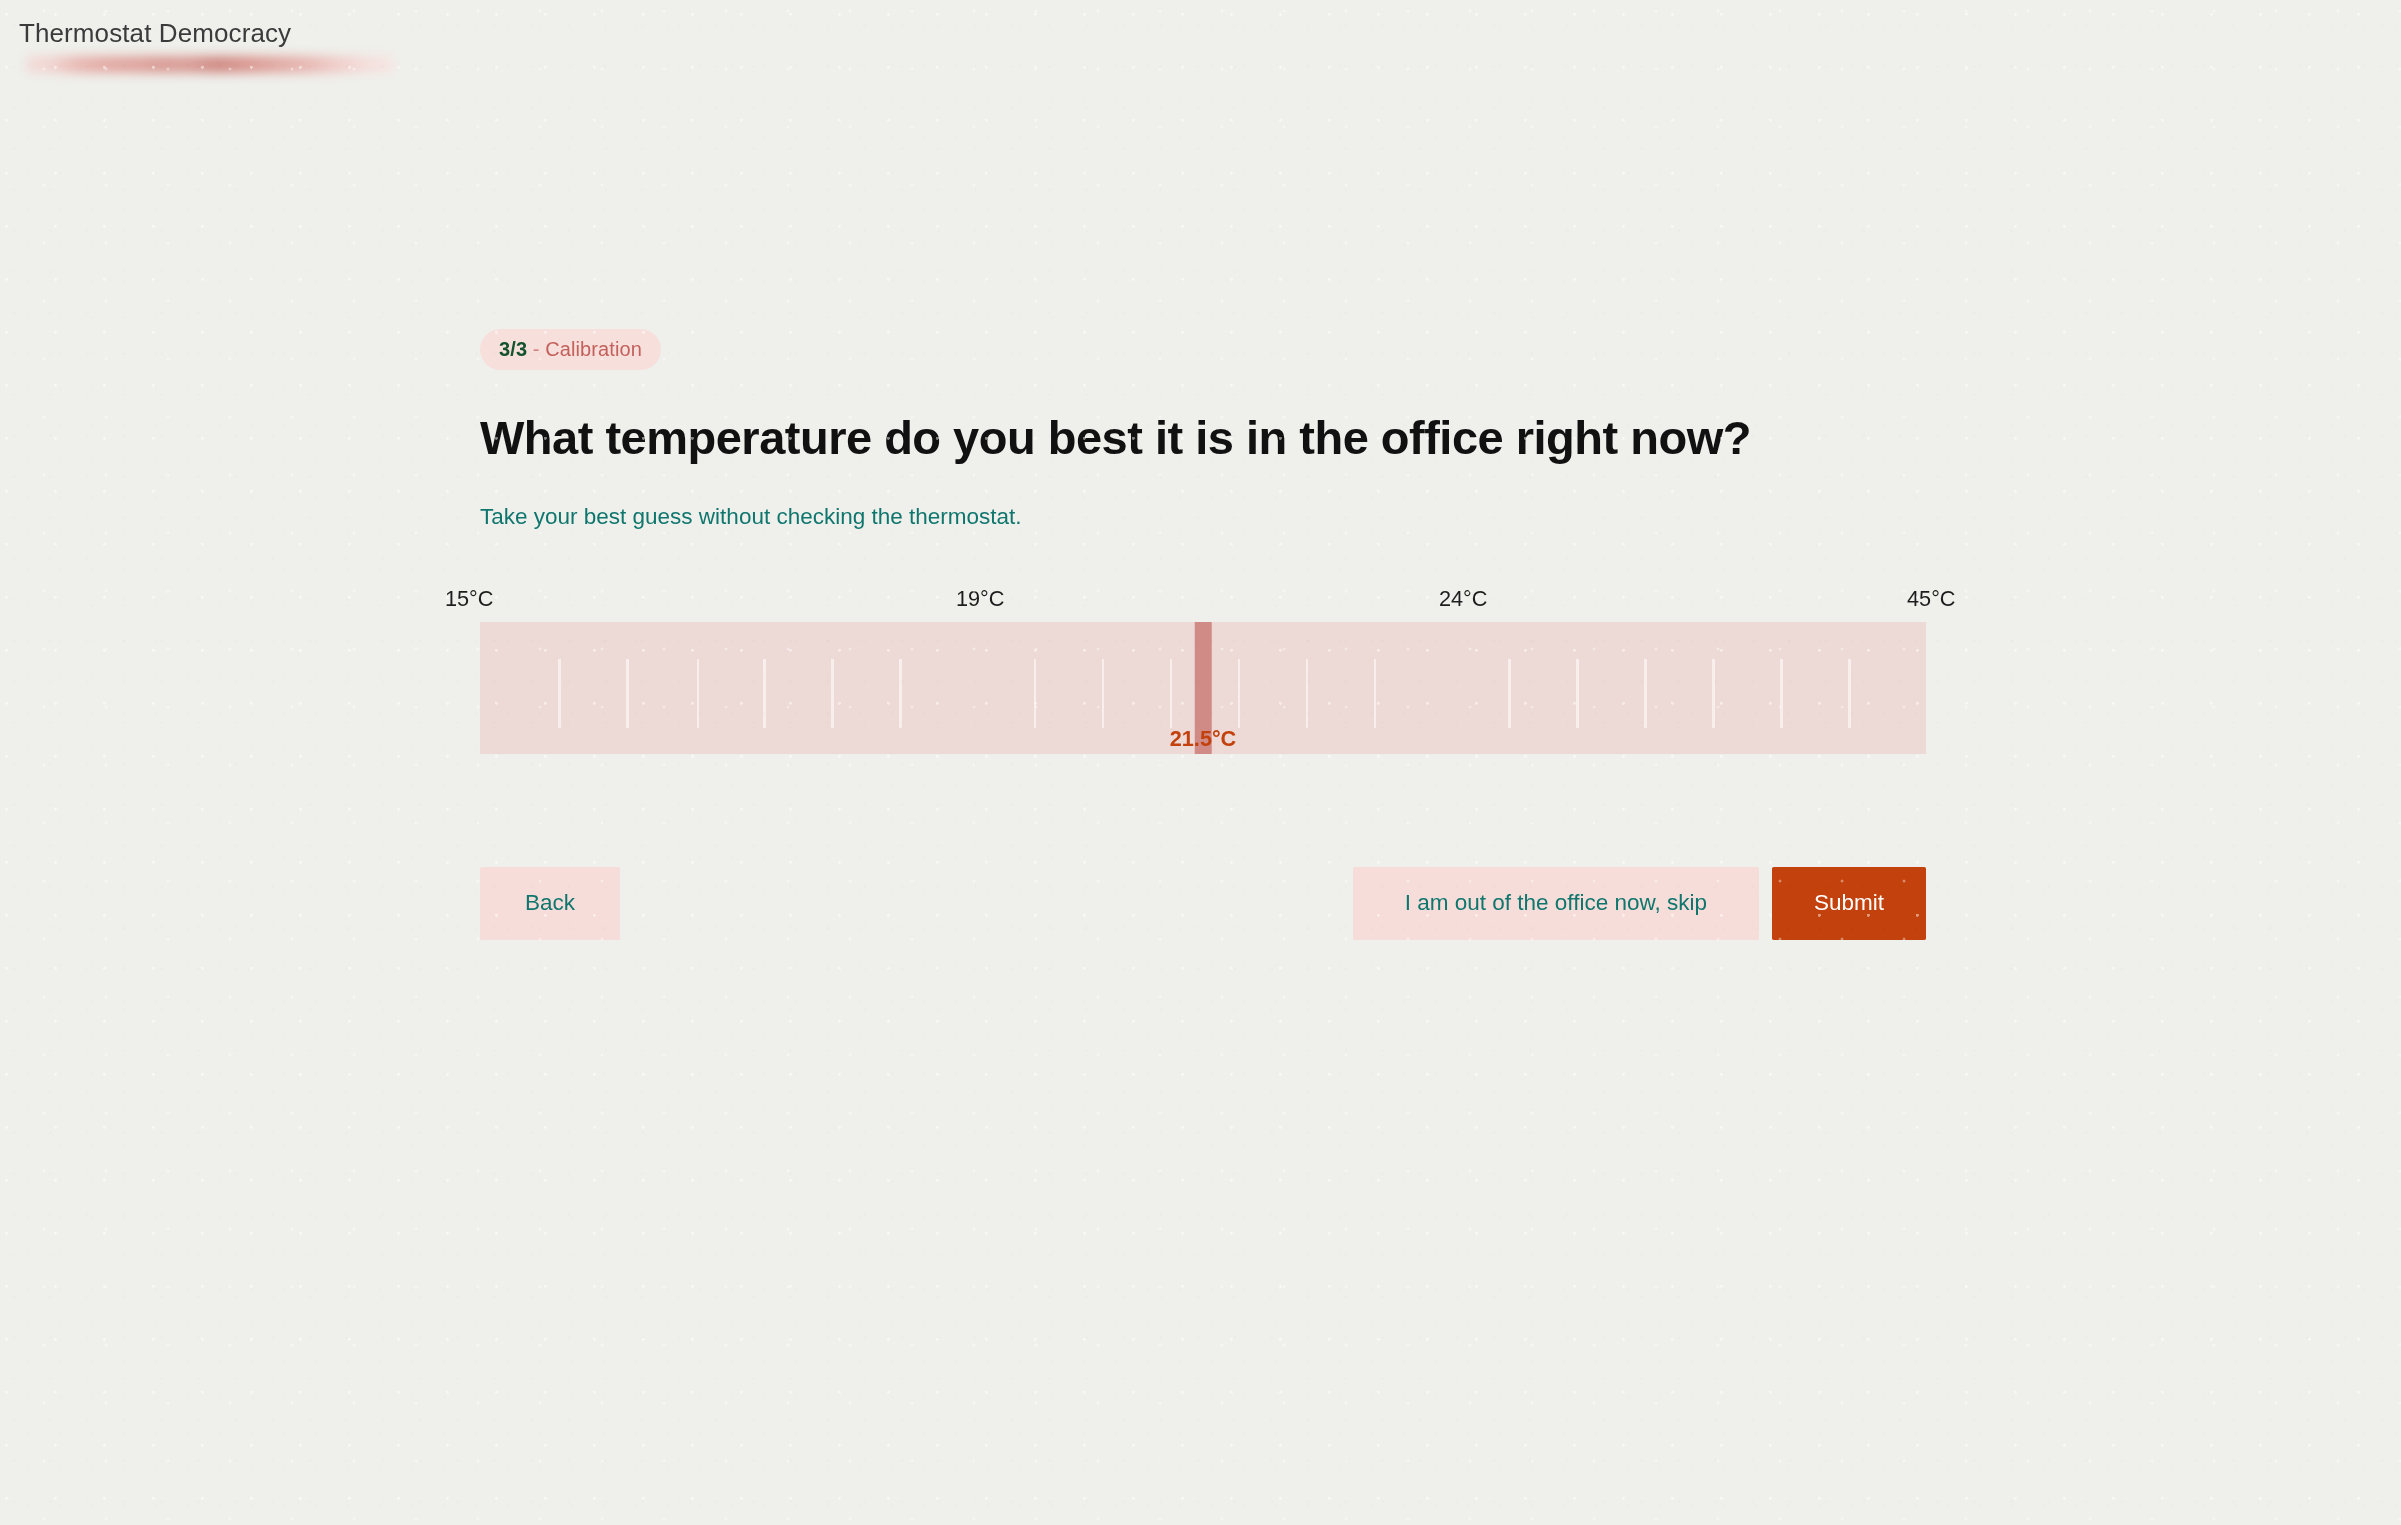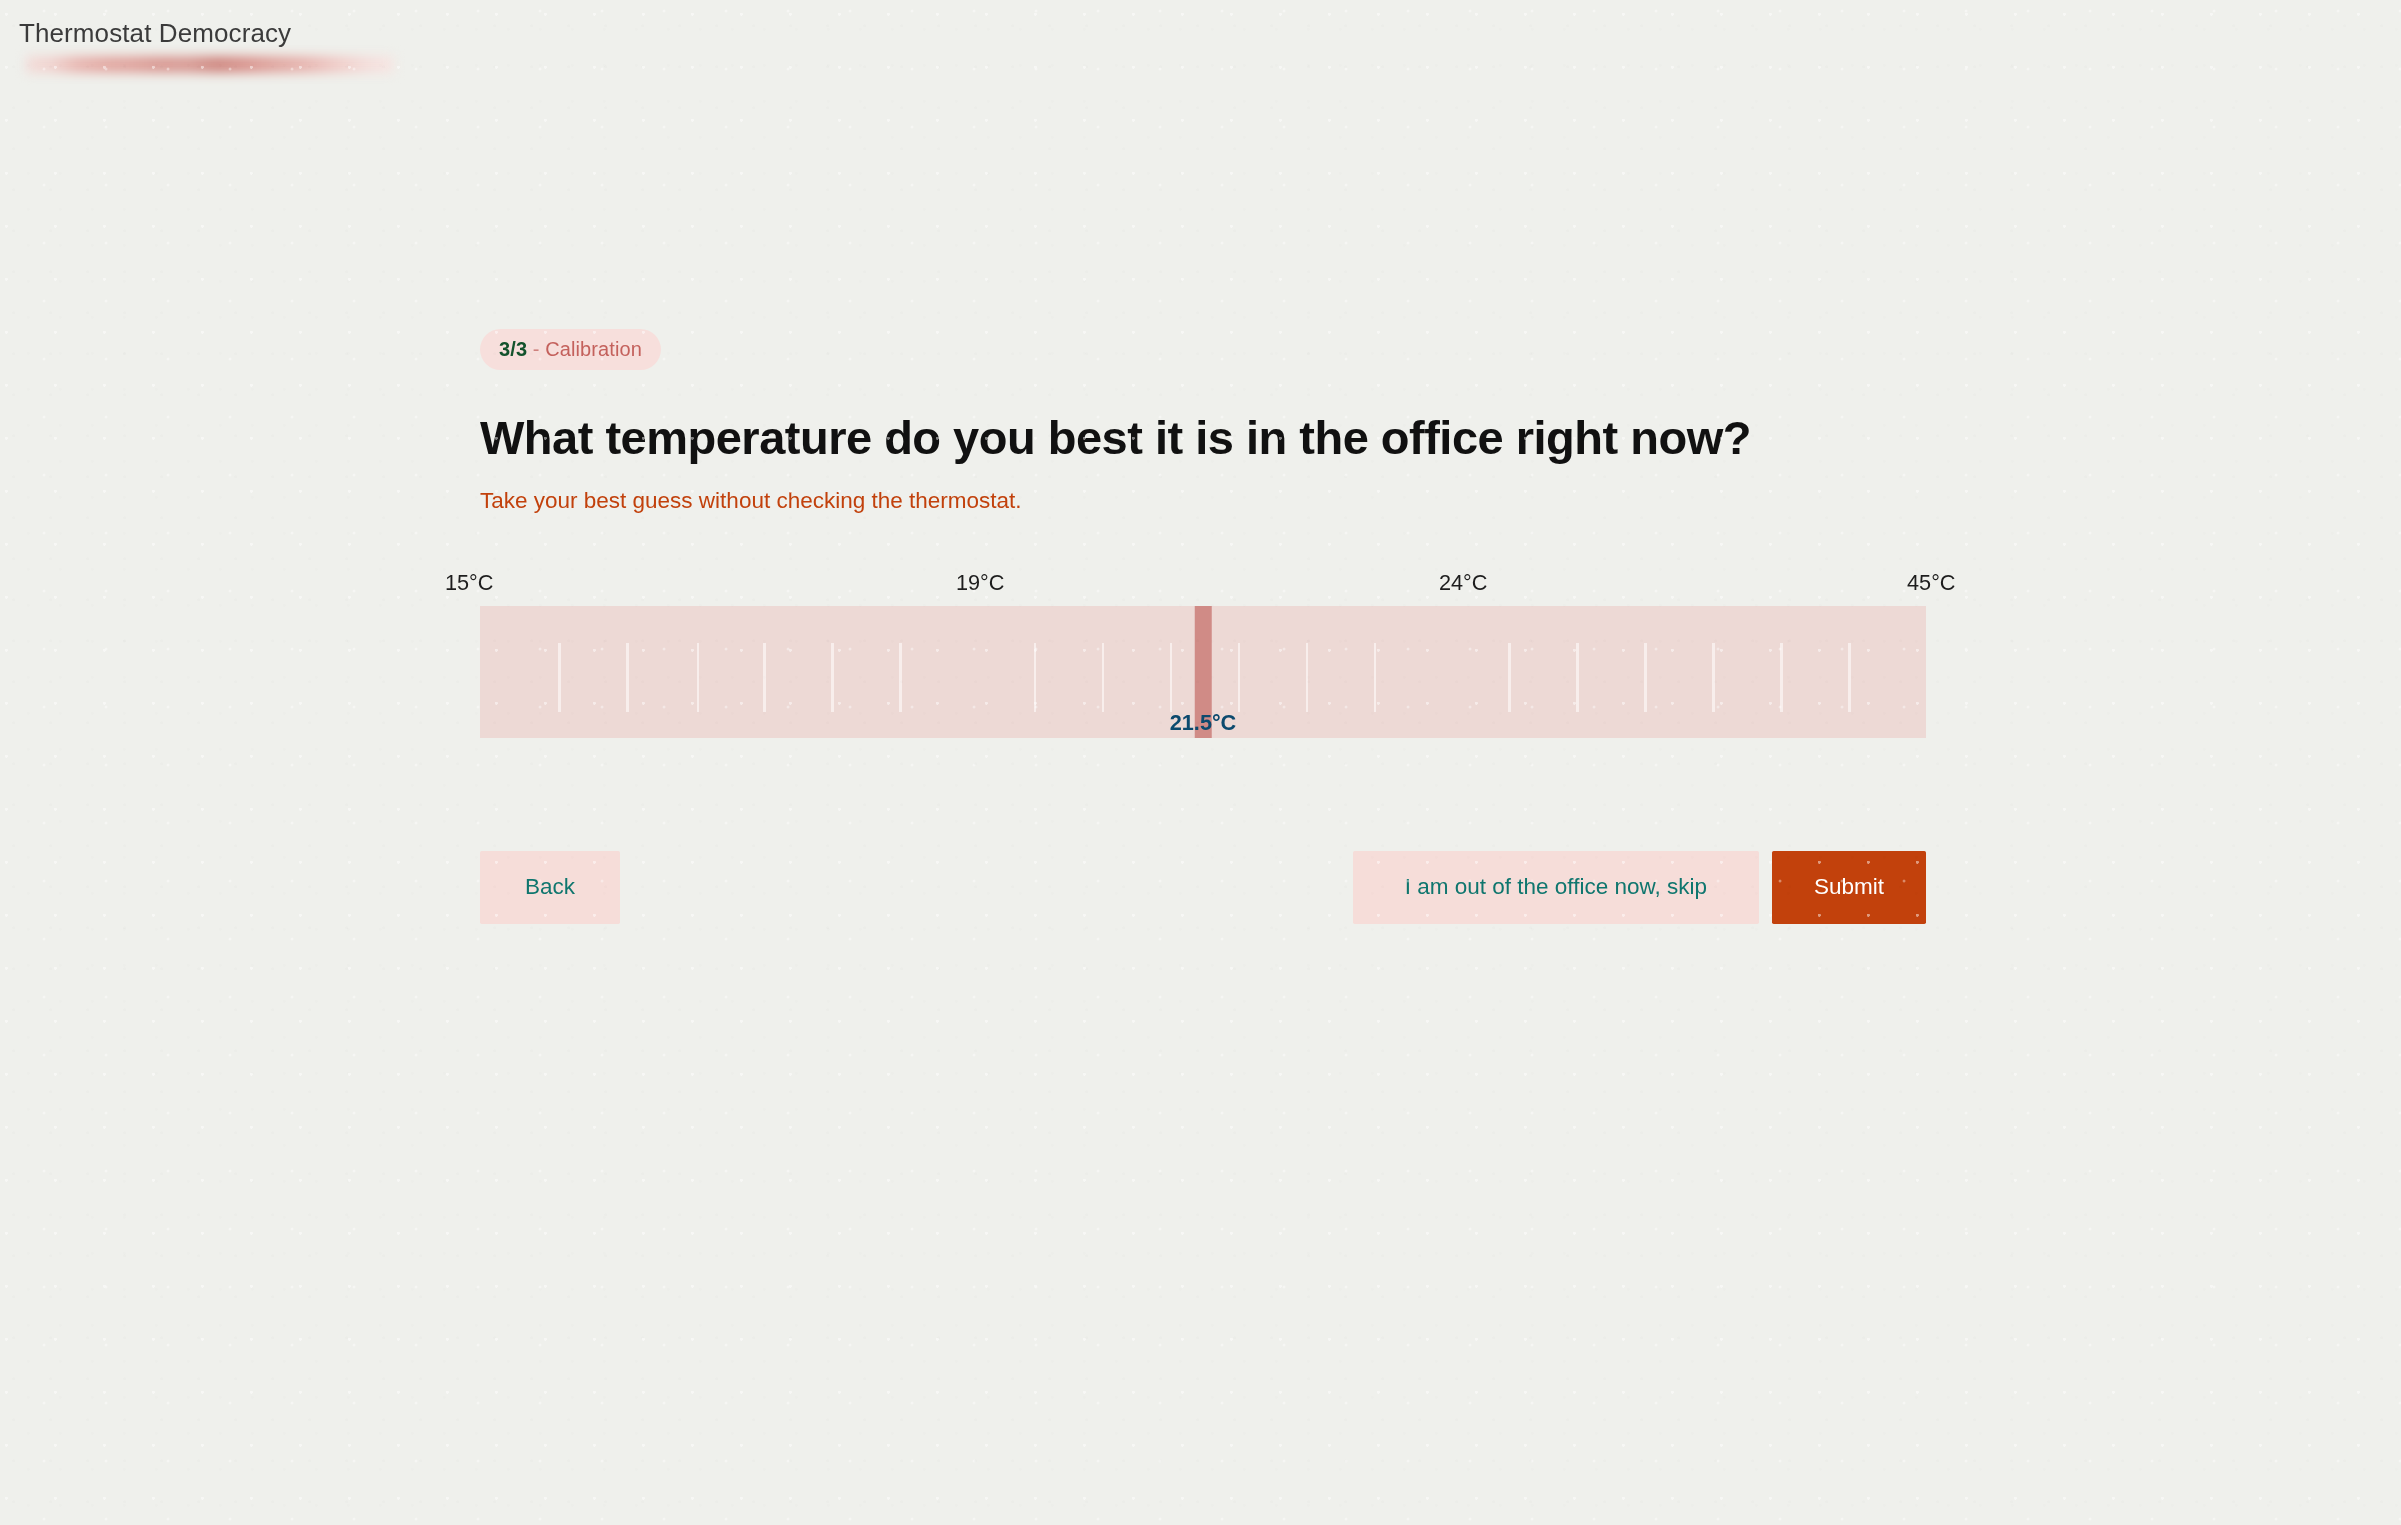--- a/index.html
+++ b/index.html
@@ -105,24 +105,24 @@
     margin-top: 26px;
     font-size: 47px;
     line-height: 83px;
     font-weight: 700;
     color: #111111;
     letter-spacing: -0.5px;
     max-width: 1422px;
   }
 
   #question-subtitle {
-    margin-top: 8px;
+    margin-top: 24px;
     font-size: 22.5px;
     line-height: 28px;
-    color: #c2410c;
+    color: #0f766e;
     font-weight: 400;
   }
 
   
   #slider-block {
     margin-top: 55px;
     width: 1446px;
     position: relative;
   }
 
@@ -169,21 +169,21 @@
     transform: translateX(-50%);
   }
 
   #slider-value {
     position: absolute;
     top: 140px;
     transform: translateX(-50%);
     font-size: 21.7px;
     line-height: 26px;
     font-weight: 700;
-    color: #0c4a6e;
+    color: #c2410c;
     white-space: nowrap;
   }
 
   
   #actions-row {
     margin-top: 113px;
     display: flex;
     align-items: flex-start;
     justify-content: space-between;
     width: 1446px;

